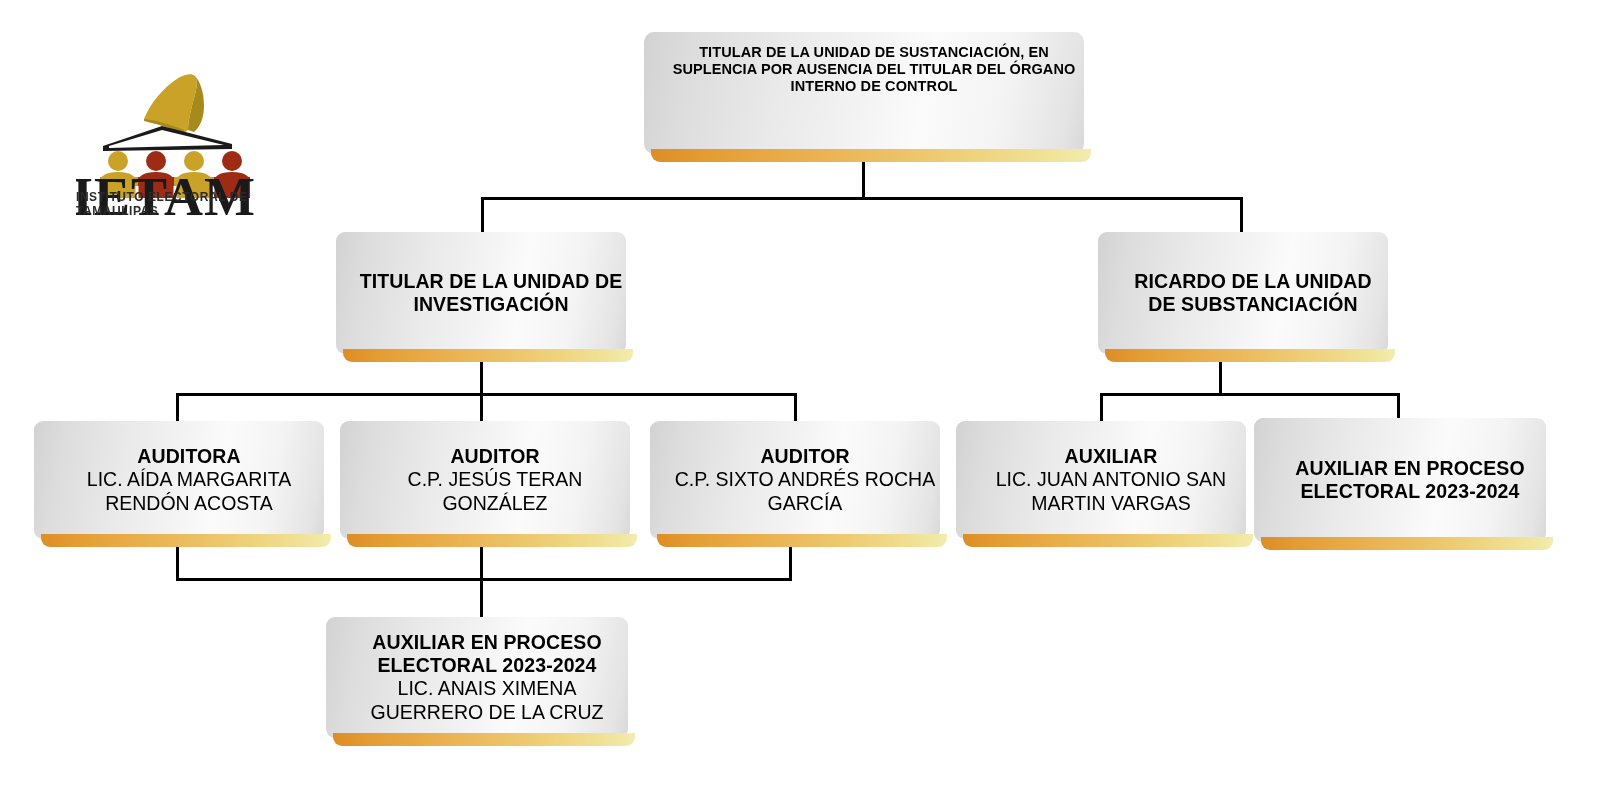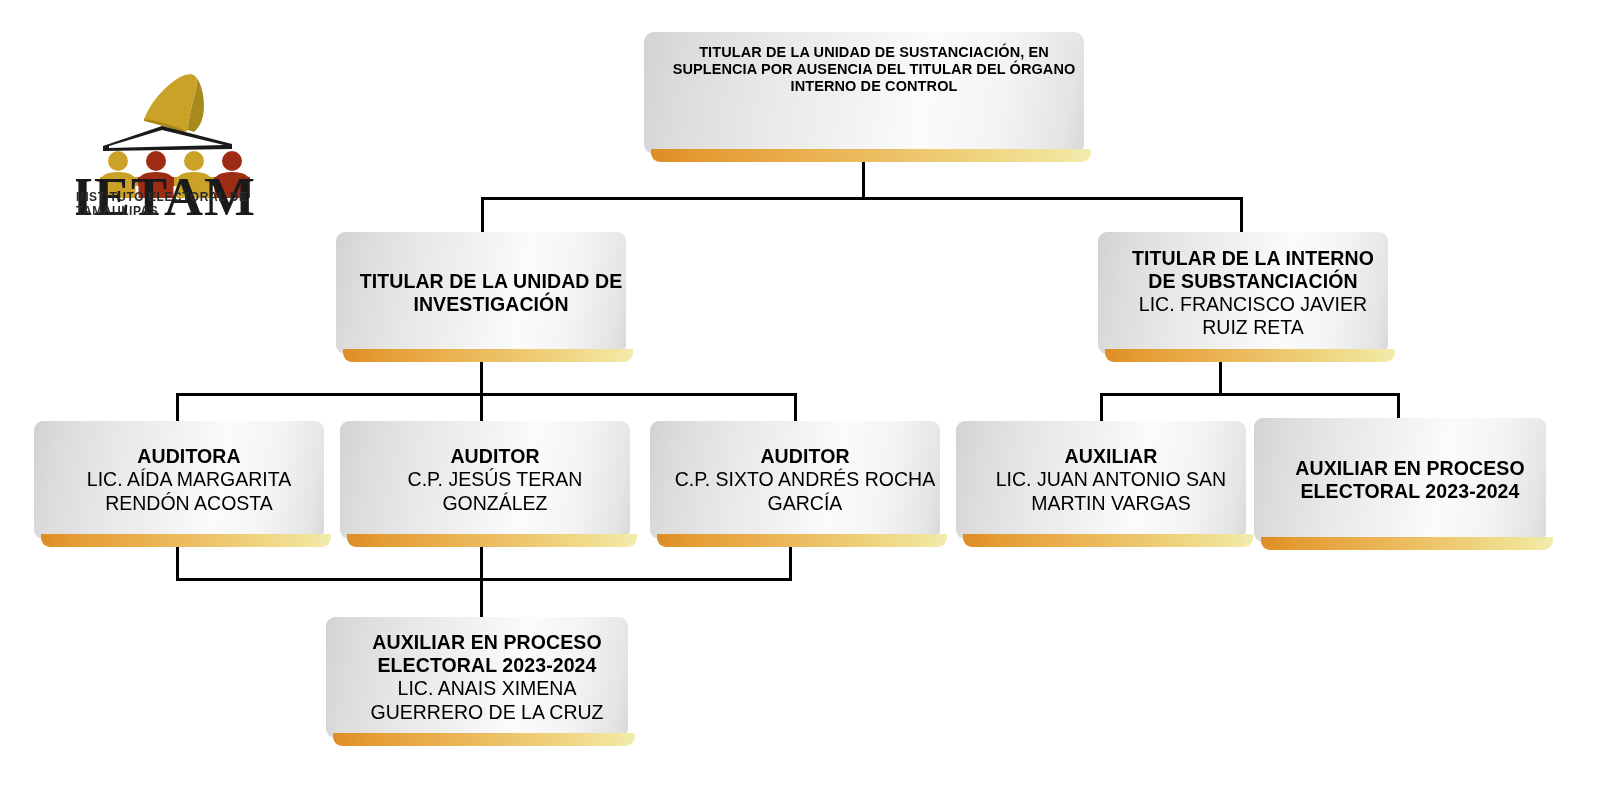--- a/index.html
+++ b/index.html
@@ -223,22 +223,21 @@
 
   <div class="node" id="node-root">
     <div class="title">TITULAR DE LA UNIDAD DE SUSTANCIACIÓN, EN SUPLENCIA POR AUSENCIA DEL TITULAR DEL ÓRGANO INTERNO DE CONTROL</div>
   </div>
 
   <div class="node lvl2" id="node-investigacion">
     <div class="title">TITULAR DE LA UNIDAD DE INVESTIGACIÓN</div>
   </div>
 
   <div class="node lvl2" id="node-substanciacion">
-    <div class="title">TITULAR DE LA INTERNO DE SUBSTANCIACIÓN</div>
-    <div class="person">LIC. FRANCISCO JAVIER RUIZ RETA</div>
+    <div class="title">RICARDO DE LA UNIDAD DE SUBSTANCIACIÓN</div>
   </div>
 
   <div class="node lvl3" id="node-auditora">
     <div class="title">AUDITORA</div>
     <div class="person">LIC. AÍDA MARGARITA RENDÓN ACOSTA</div>
   </div>
 
   <div class="node lvl3" id="node-auditor-teran">
     <div class="title">AUDITOR</div>
     <div class="person">C.P. JESÚS TERAN GONZÁLEZ</div>

